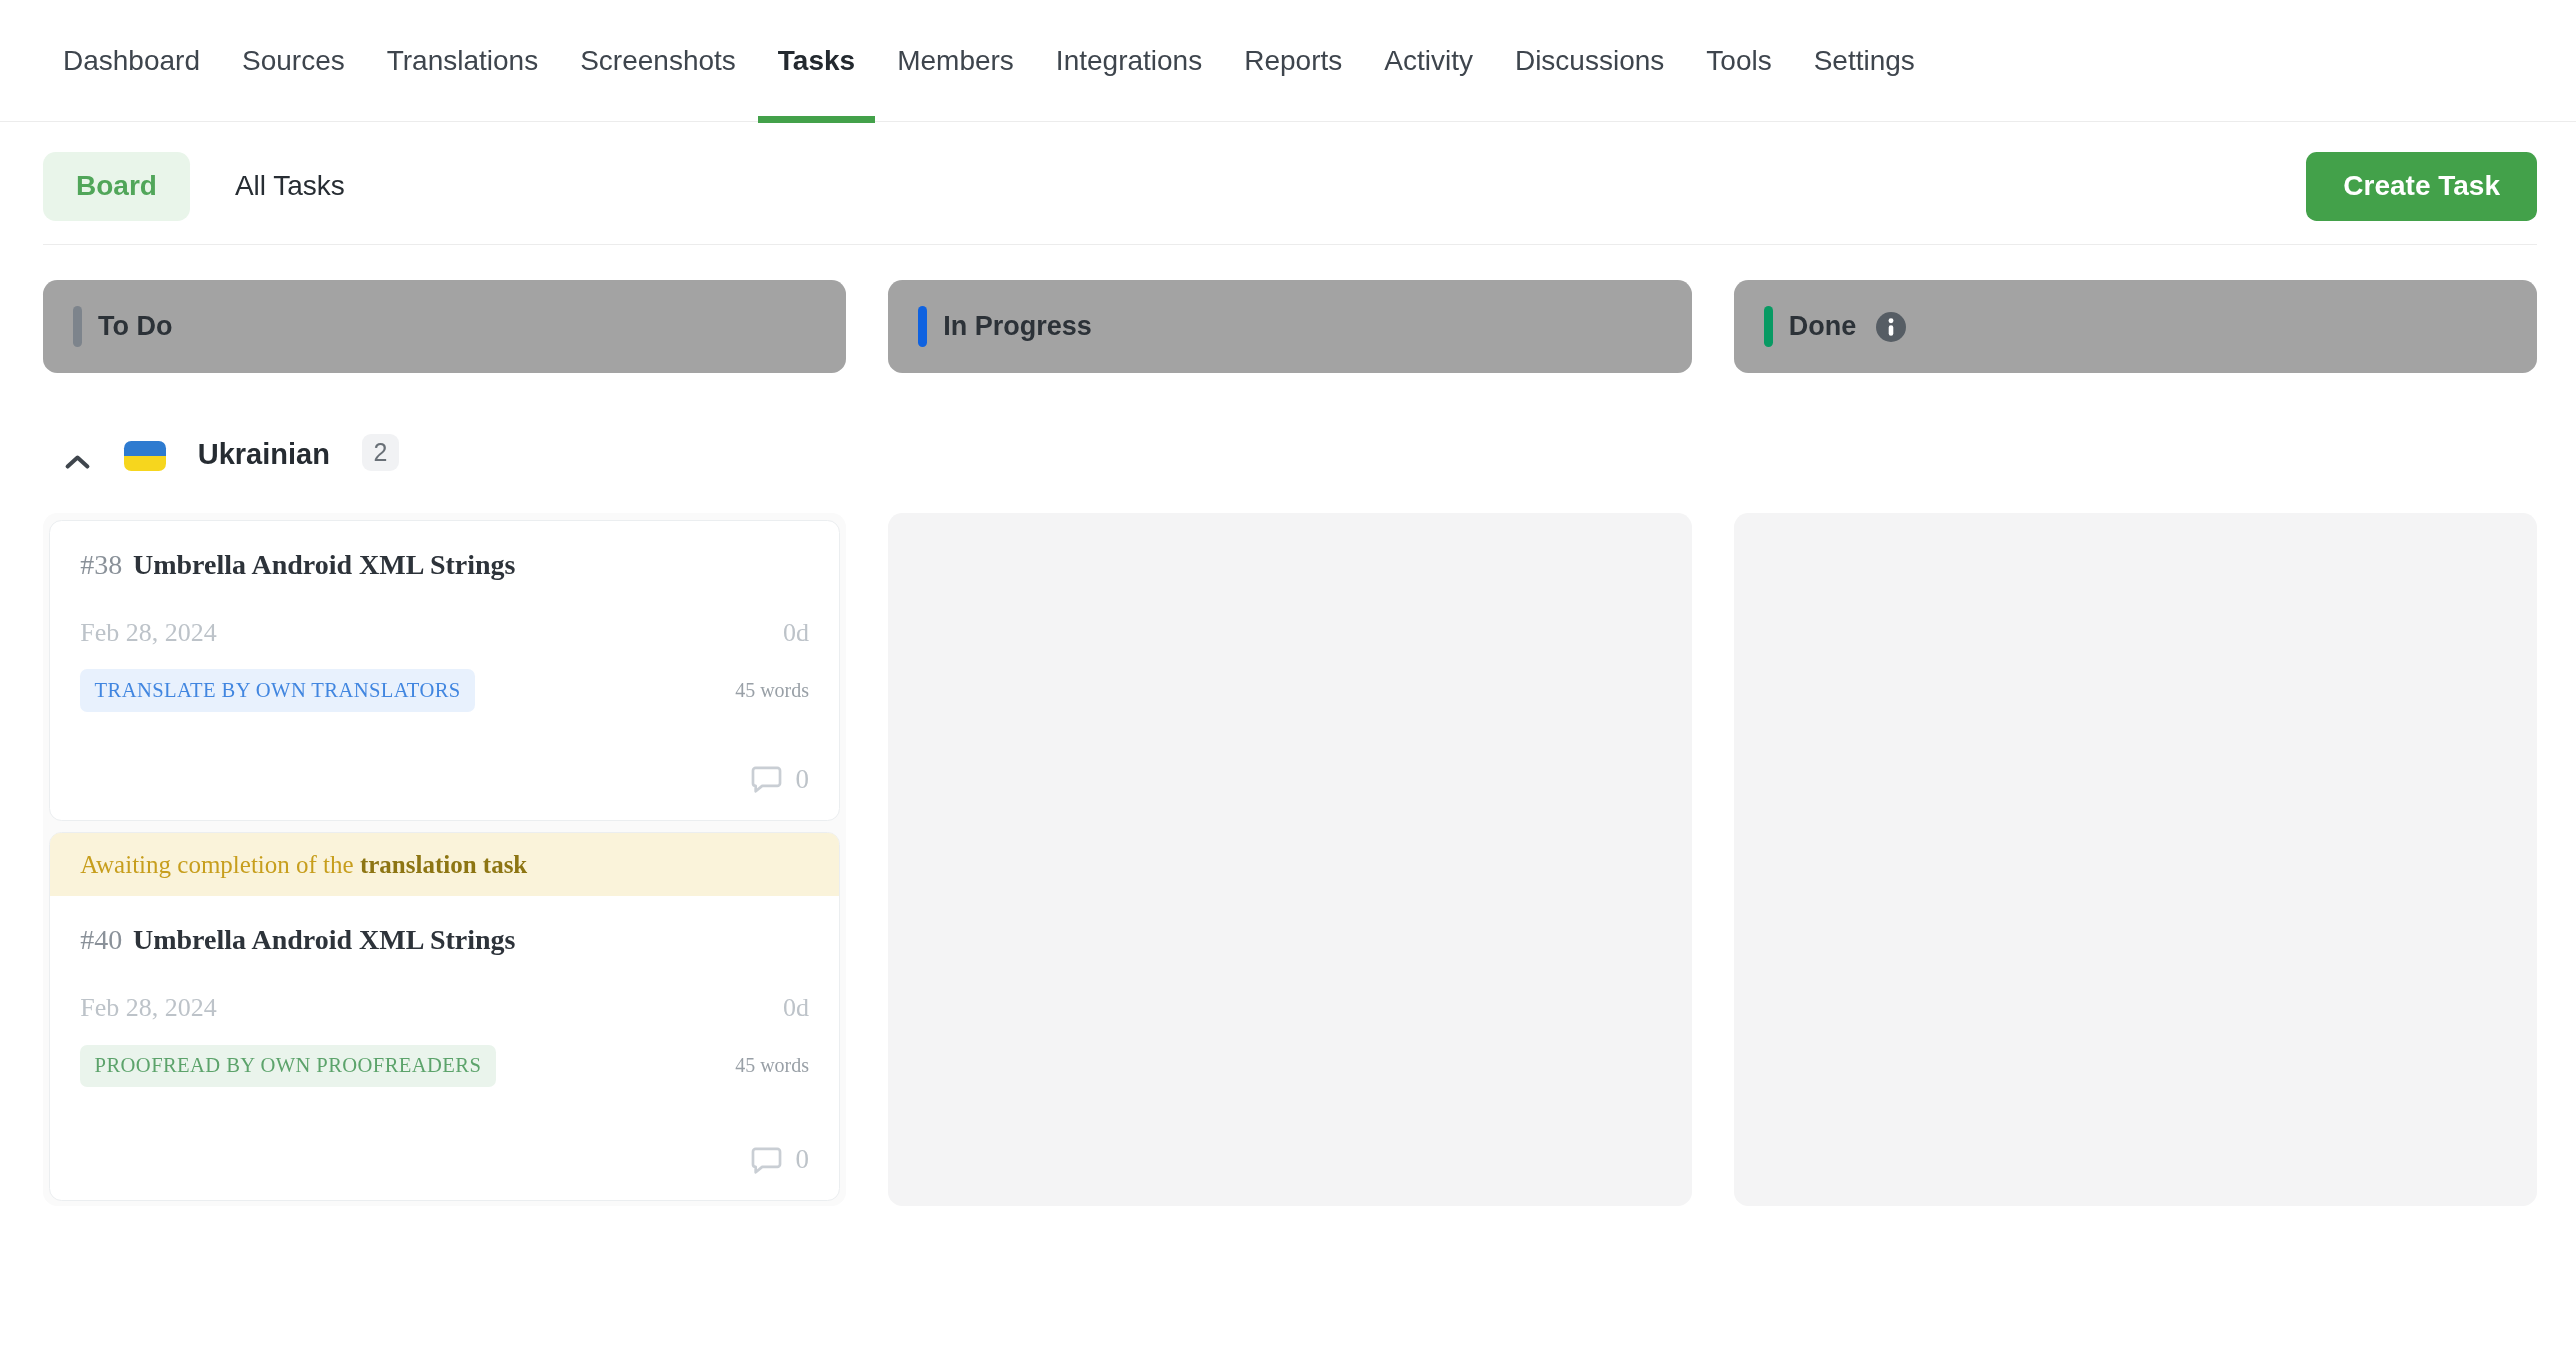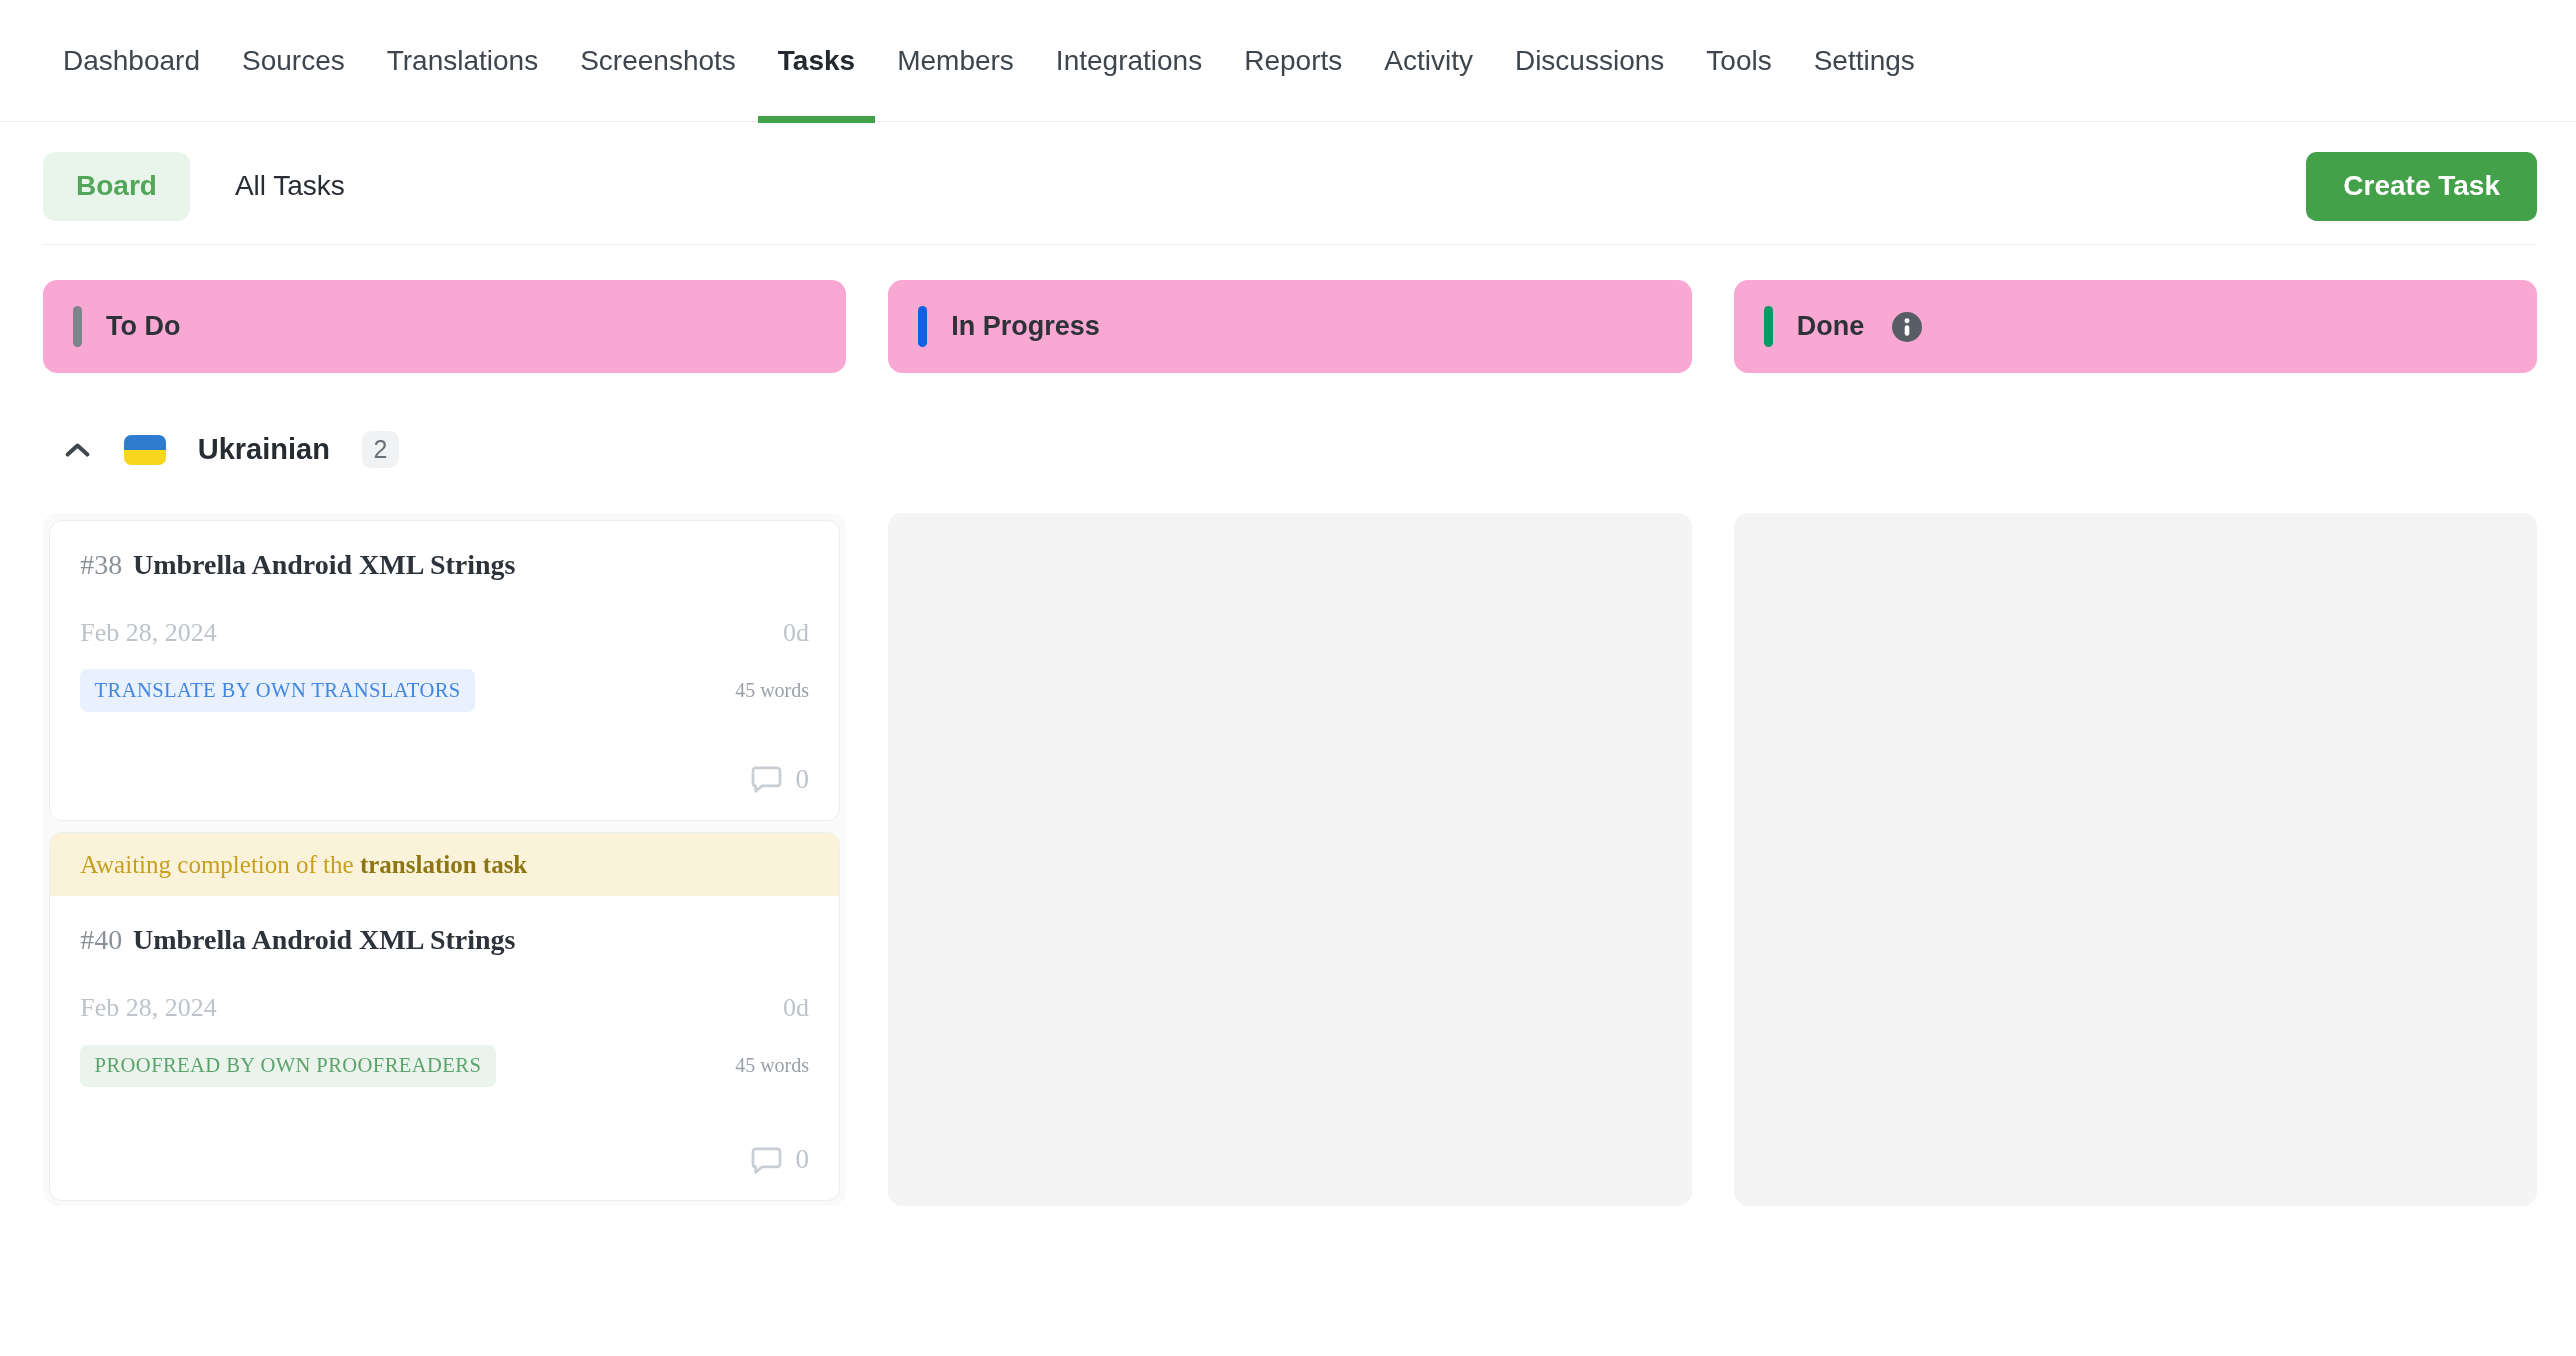--- a/index.html
+++ b/index.html
@@ -41,28 +41,28 @@
   .filter-icon i { display:block; height:4.5px; border-radius:2.7px; background:#454c54; }
   .filter-icon i:nth-child(1){ width:34px; }
   .filter-icon i:nth-child(2){ width:21.5px; }
   .filter-icon i:nth-child(3){ width:10.7px; }
 
   .divider { margin-top:23px; height:1.8px; background:#ececec; }
 
   
   .cols { display:grid; grid-template-columns:repeat(3,1fr); column-gap:42px; }
   .headers-row { margin-top:35px; }
-  .col-header { height:93px; background:#f9a8d4; border-radius:14.3px;
-                display:flex; align-items:center; padding:0 30px; gap:24px;text-align:right; }
+  .col-header { height:93px; background:#a3a3a3; border-radius:14.3px;
+                display:flex; align-items:center; padding:0 30px; gap:16px;text-align:right; }
   .status-pill { width:9px; height:41px; border-radius:5.4px; flex:none; }
   .col-title { font-size:27px; font-weight:700; color:#2c3238; }
   .info-icon { margin-left:3.6px; cursor:pointer; display:flex; }
 
   
-  .group-row { margin-top:55px; display:flex; align-items:center; gap:32px;
+  .group-row { margin-top:55px; display:flex; align-items:flex-end; gap:32px;
                padding-left:19.7px; height:43px; }
   .chevron { display:flex; cursor:pointer; }
   .flag { width:42px; height:30px; border-radius:7.2px; flex:none;
           background:linear-gradient(180deg,#2e7bd0 0 50%,#f6d61e 50% 100%); }
   .group-label { font-size:29px; font-weight:700; color:#262c32; }
   .group-count { min-width:37px; height:37px; padding:0 9px; background:#f1f2f4;
                  border-radius:9px; color:#697077; font-size:25px;
                  display:flex; align-items:center; justify-content:center; }
 
   

